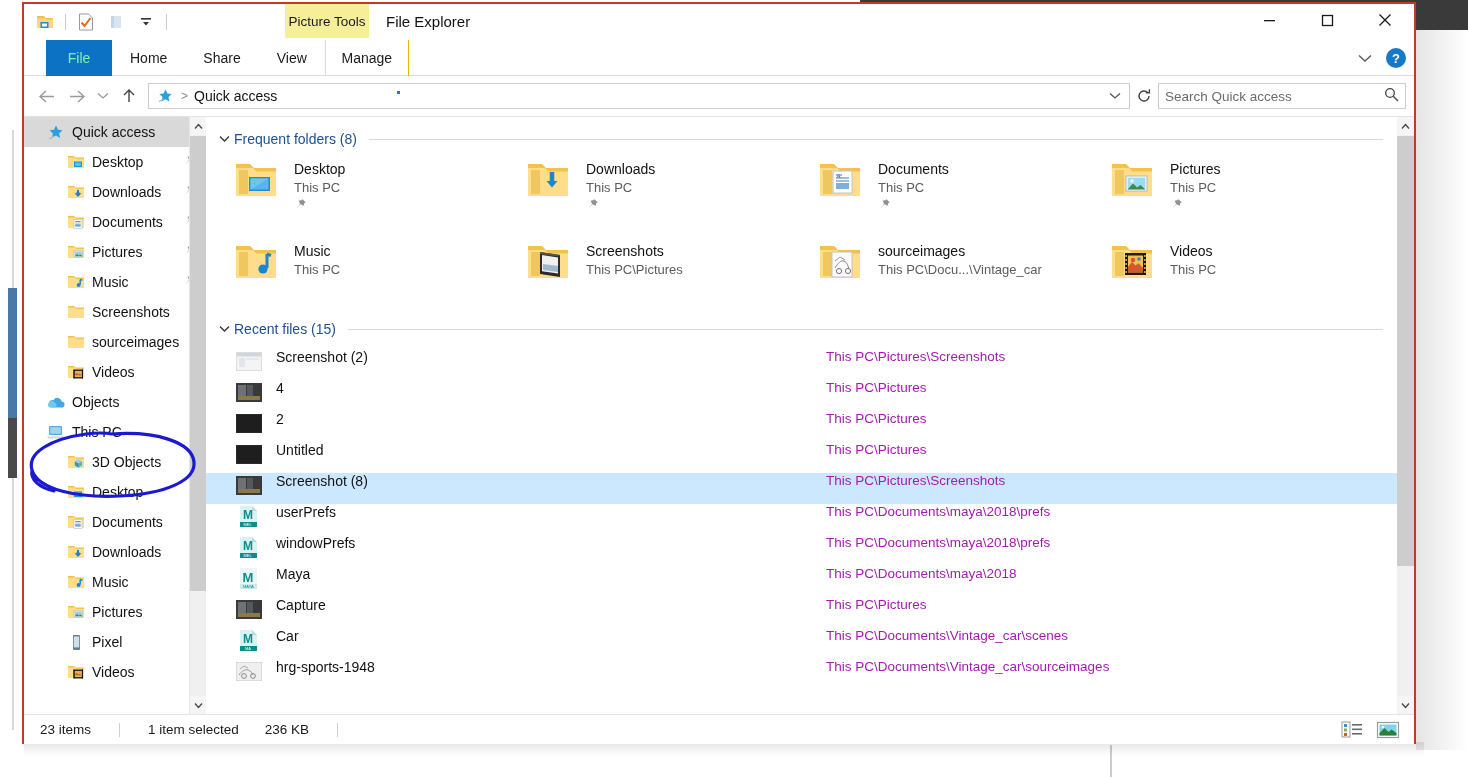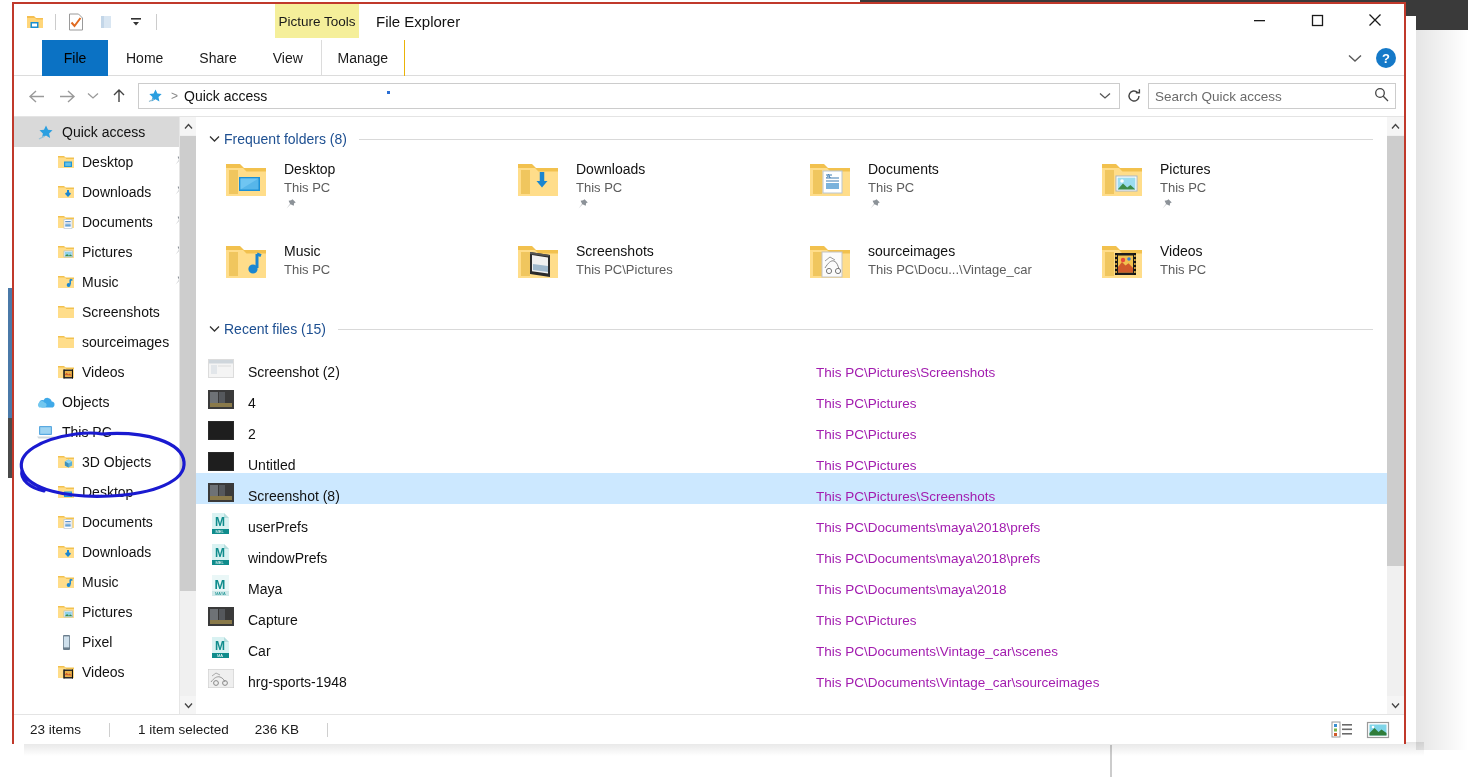--- a/index.html
+++ b/index.html
@@ -40,21 +40,21 @@
     position: absolute; left: 1416px; top: 30px; width: 52px; height: 720px;
     background: linear-gradient(90deg, rgba(0,0,0,0.10), rgba(0,0,0,0));
   }
   #bg-shadow-bottom {
     position: absolute; left: 24px; top: 742px; width: 1400px; height: 14px;
     background: linear-gradient(180deg, rgba(0,0,0,0.10), rgba(0,0,0,0));
   }
 
   
   #window {
-    position: absolute; left: 12px; top: 2px;
+    position: absolute; left: 22px; top: 2px;
     width: 1394px; height: 742px;
     background: #ffffff;
     border: 2px solid #c0392b;
   }
 
   
   #titlebar {
     position: relative; height: 36px; background: #ffffff;
     display: flex; align-items: center;
   }
@@ -87,22 +87,22 @@
     position: relative; height: 36px; background: #ffffff;
     display: flex; align-items: stretch;
     border-bottom: 1px solid #dcdcdc;
   }
   .rtab {
     display: flex; align-items: center; justify-content: center;
     font-size: 14px; color: #1a1a1a; cursor: pointer;
     padding: 0 18px; height: 36px;
   }
   .rtab.file {
-    background: #0b72c4; color: #000000; width: 66px; padding: 0;
-    margin-left: 28px;
+    background: #0b72c4; color: #86efac; width: 66px; padding: 0;
+    margin-left: 22px;
   }
   .rtab.manage {
     border-left: 1px solid #dcdcdc; border-right: 1px solid #eab308;
     width: 84px; padding: 0;
   }
   #ribbon-right { position: absolute; right: 8px; top: 0; height: 36px; display: flex; align-items: center; gap: 10px; }
   #ribbon-collapse { cursor: pointer; width: 22px; height: 22px; display: flex; align-items: center; justify-content: center; }
   #help-btn {
     width: 20px; height: 20px; border-radius: 50%; background: #1579c8;
     color: #ffffff; font-size: 13px; font-weight: bold;
@@ -193,22 +193,22 @@
   .freq-tile { display: flex; align-items: flex-start; cursor: pointer; height: 64px; }
   .freq-icon { width: 54px; height: 56px; flex: none; position: relative; }
   .freq-meta { margin-left: 6px; padding-top: 2px; }
   .freq-name { font-size: 14px; color: #111111; white-space: nowrap; }
   .freq-path { font-size: 13px; color: #5c5c5c; margin-top: 3px; white-space: nowrap; }
   .freq-pin { margin-top: 2px; }
 
   
   #recent-list { margin-top: 6px; }
   .file-row {
-    display: flex; align-items: flex-end; height: 31px; cursor: pointer;
-    padding-left: 10px; position: relative;
+    display: flex; align-items: flex-start; height: 31px; cursor: pointer;
+    padding-left: 28px; position: relative;
   }
   .file-row.selected { background: #cce8ff; }
   .file-icon { width: 30px; height: 24px; flex: none; display: flex; align-items: center; justify-content: center; }
   .file-name { font-size: 14px; color: #111111; margin-left: 12px; white-space: nowrap; }
   .file-path {
     position: absolute; left: 620px; font-size: 13.5px; color: #a21caf; white-space: nowrap;
   }
 
   
   #content-scroll {

